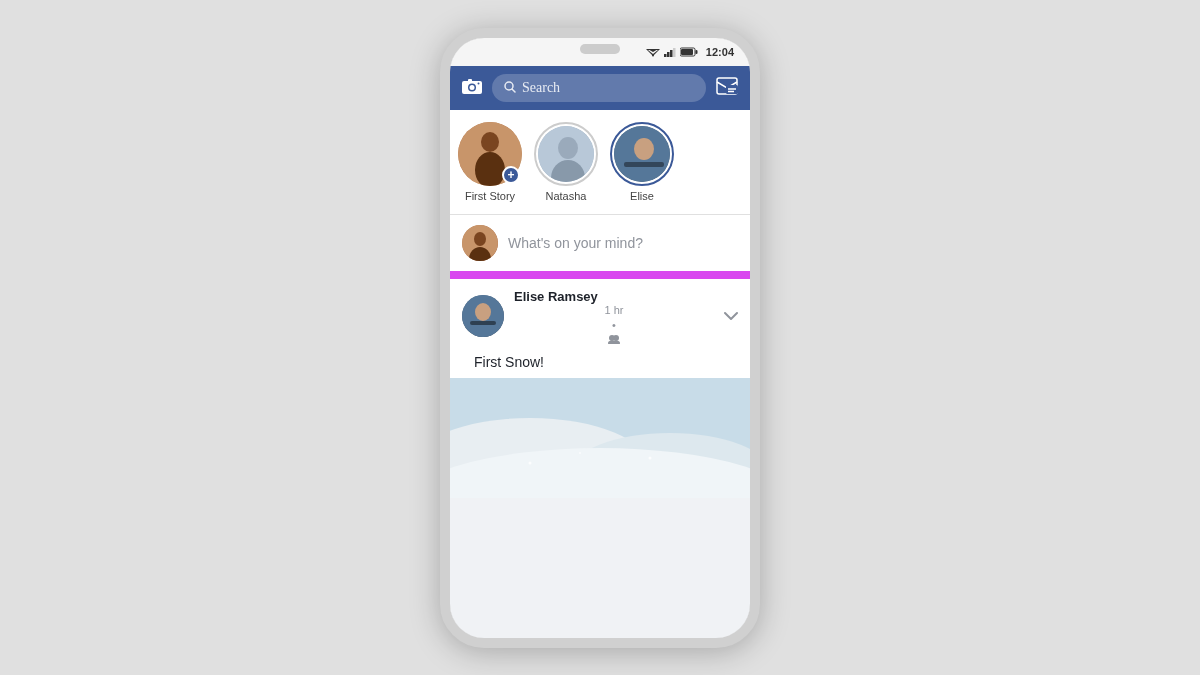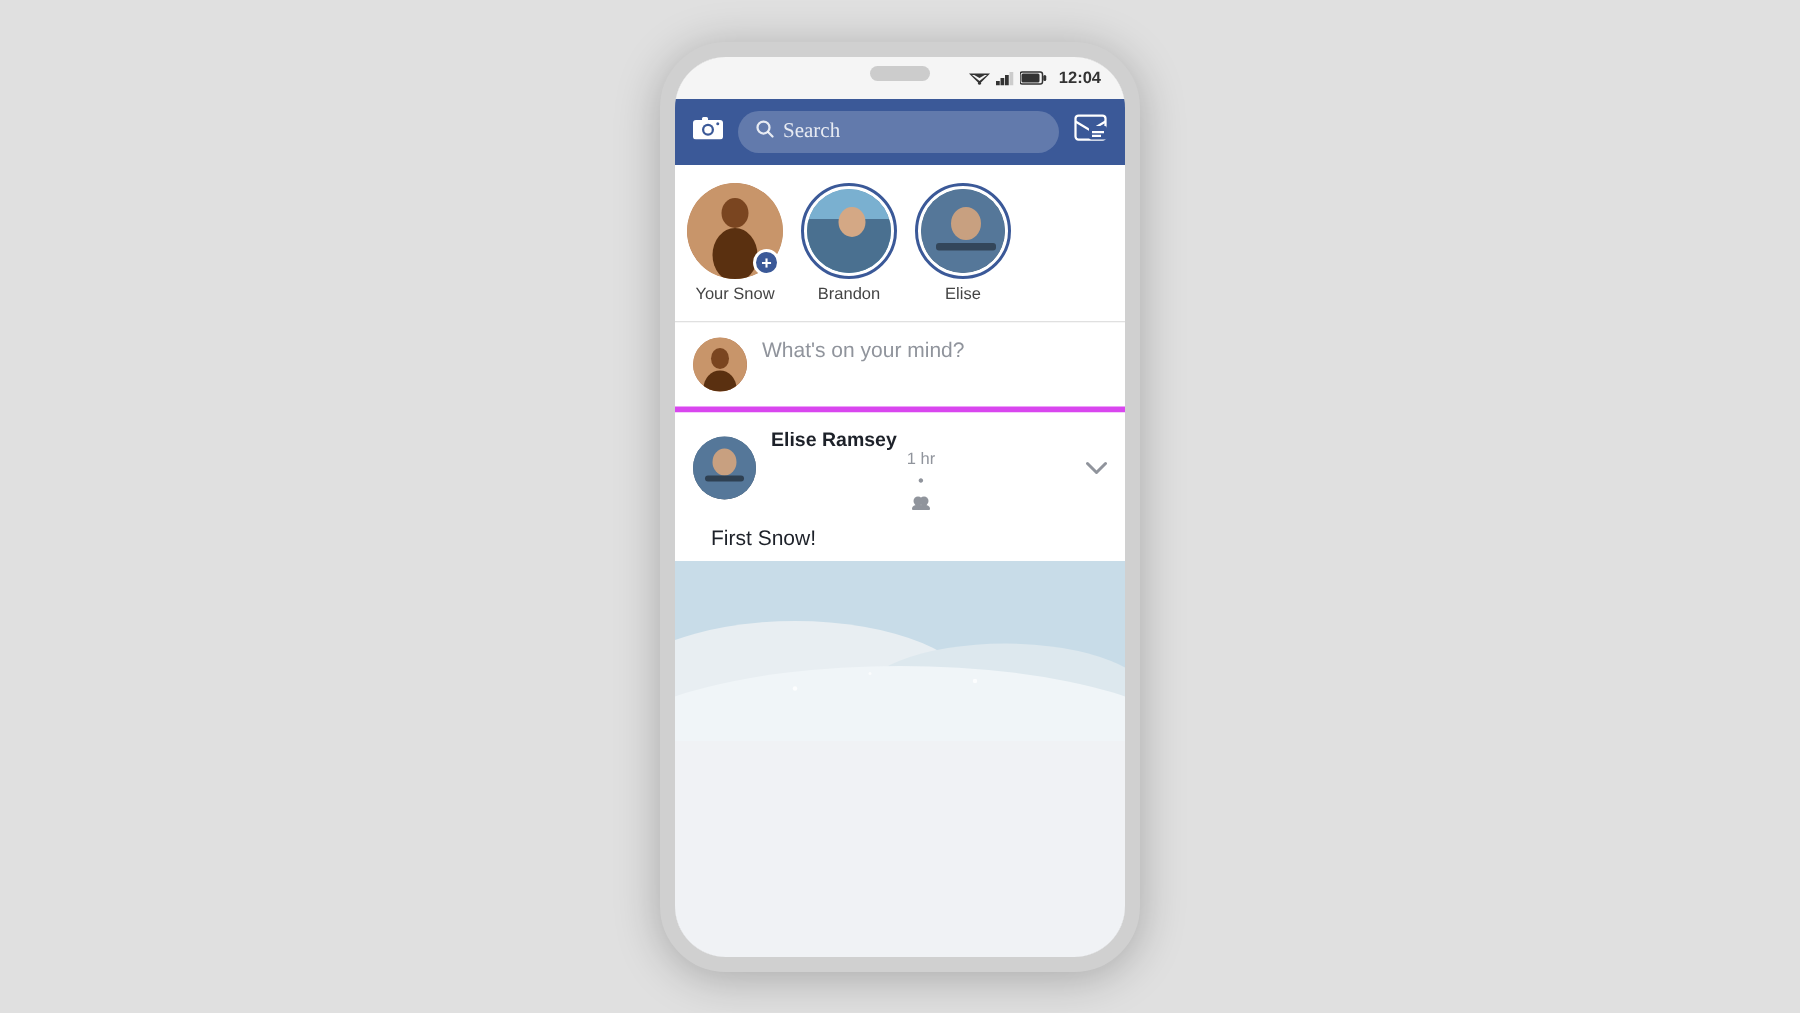--- a/index.html
+++ b/index.html
@@ -171,23 +171,23 @@
       width: 100%;
       height: 100%;
       border-radius: 50%;
     }
 
     
     .compose-area {
       background: white;
       padding: 10px 12px;
       display: flex;
-      align-items: flex-start;
+      align-items: center;
       gap: 10px;
-      border-bottom: 4px solid #d946ef;
+      border-bottom: 8px solid #d946ef;
       flex-shrink: 0;
     }
     .compose-avatar {
       width: 36px;
       height: 36px;
       border-radius: 50%;
       background: linear-gradient(135deg, #c8956a, #a0522d);
       flex-shrink: 0;
       overflow: hidden;
     }
@@ -321,38 +321,38 @@
               
               <svg width="64" height="64" viewBox="0 0 64 64">
                 <rect width="64" height="64" fill="#c8956a"></rect>
                 <ellipse cx="32" cy="20" rx="9" ry="10" fill="#7a4520"></ellipse>
                 <ellipse cx="32" cy="48" rx="15" ry="18" fill="#5a3010"></ellipse>
               </svg>
             </div>
           </div>
           <div class="add-badge">+</div>
         </div>
-        <span class="story-name">Your Snow</span>
-      </div>
-
+        <span class="story-name">First Story</span>
+      </div>
 
       <div class="story-item">
-        <div style="width:64px;height:64px;border-radius:50%;border:2.5px solid #3b5998;padding:2px;">
+        <div style="width:64px;height:64px;border-radius:50%;border:2px solid #ccc;padding:2px;">
           <div style="width:100%;height:100%;border-radius:50%;overflow:hidden;">
-            <div class="avatar-brandon">
+            <div class="avatar-natasha">
               <svg width="60" height="60" viewBox="0 0 60 60">
-                <rect width="60" height="60" fill="#7ab0d0"></rect>
-                <rect x="0" y="20" width="60" height="40" fill="#4a7090"></rect>
-                <ellipse cx="30" cy="22" rx="9" ry="10" fill="#d4a885"></ellipse>
+                <rect width="60" height="60" fill="#b8c8d8"></rect>
+                <ellipse cx="30" cy="22" rx="10" ry="11" fill="#9aaabb"></ellipse>
+                <ellipse cx="30" cy="52" rx="17" ry="18" fill="#8899aa"></ellipse>
               </svg>
             </div>
           </div>
         </div>
-        <span class="story-name">Brandon</span>
-      </div>
+        <span class="story-name">Natasha</span>
+      </div>
+
 
       <div class="story-item">
         <div style="width:64px;height:64px;border-radius:50%;border:2.5px solid #3b5998;padding:2px;">
           <div style="width:100%;height:100%;border-radius:50%;overflow:hidden;">
             <div class="avatar-elise">
               <svg width="60" height="60" viewBox="0 0 60 60">
                 <rect width="60" height="60" fill="#557799"></rect>
                 <ellipse cx="30" cy="23" rx="10" ry="11" fill="#c8a080"></ellipse>
                 <rect x="10" y="36" width="40" height="5" rx="2" fill="#2a3a4a" opacity="0.8"></rect>
               </svg>

